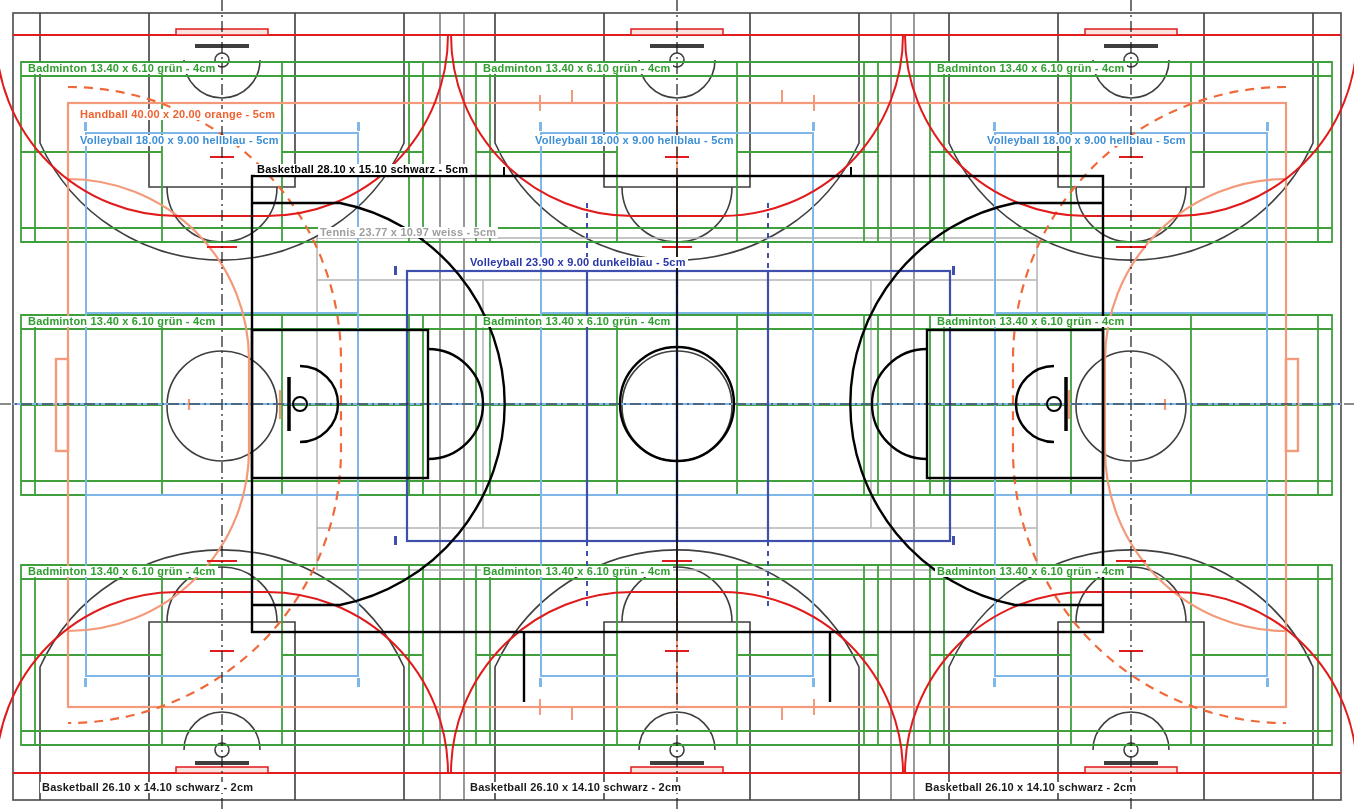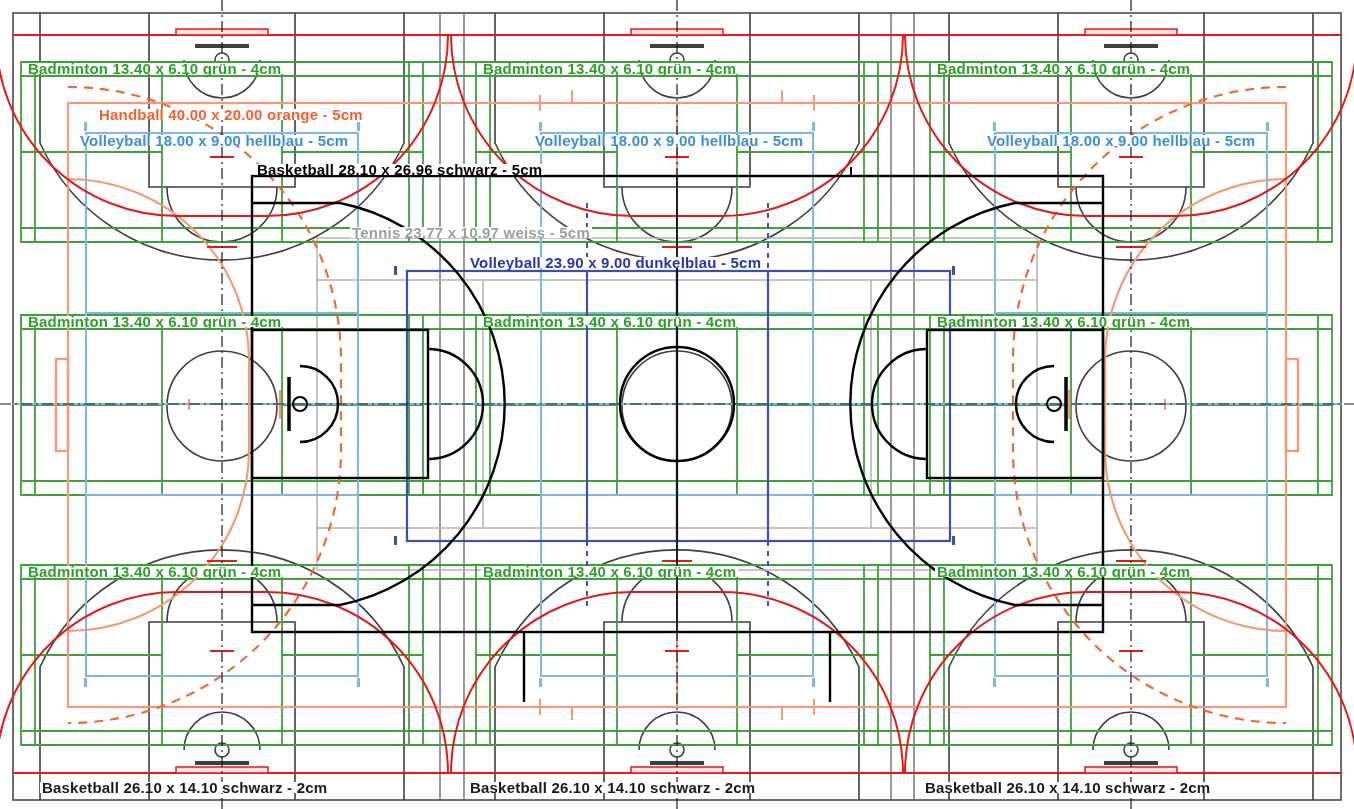--- a/index.html
+++ b/index.html
@@ -6,21 +6,21 @@
   .stage{
     position:relative;
     width:1354px;height:809px;
     background:#ffffff;
     overflow:hidden;
     font-family:"Liberation Sans", sans-serif;
   }
   .stage svg{position:absolute;left:0;top:0;}
   .lbl{
     position:absolute;
-    font-size:15px;
+    font-size:11px;
     font-weight:bold;
     line-height:11px;
     background:#ffffff;
     padding:0 2px;
     white-space:nowrap;
     letter-spacing:.2px;
   }
 </style>
 </head>
 <body>
@@ -225,29 +225,29 @@
 <div class="lbl" style="left: 26px; top: 63px; color: rgb(47, 158, 47);">Badminton 13.40 x 6.10 grün - 4cm</div>
 <div class="lbl" style="left: 481px; top: 63px; color: rgb(47, 158, 47);">Badminton 13.40 x 6.10 grün - 4cm</div>
 <div class="lbl" style="left: 935px; top: 63px; color: rgb(47, 158, 47);">Badminton 13.40 x 6.10 grün - 4cm</div>
 <div class="lbl" style="left: 26px; top: 316px; color: rgb(47, 158, 47);">Badminton 13.40 x 6.10 grün - 4cm</div>
 <div class="lbl" style="left: 481px; top: 316px; color: rgb(47, 158, 47);">Badminton 13.40 x 6.10 grün - 4cm</div>
 <div class="lbl" style="left: 935px; top: 316px; color: rgb(47, 158, 47);">Badminton 13.40 x 6.10 grün - 4cm</div>
 <div class="lbl" style="left: 26px; top: 566px; color: rgb(47, 158, 47);">Badminton 13.40 x 6.10 grün - 4cm</div>
 <div class="lbl" style="left: 481px; top: 566px; color: rgb(47, 158, 47);">Badminton 13.40 x 6.10 grün - 4cm</div>
 <div class="lbl" style="left: 935px; top: 566px; color: rgb(47, 158, 47);">Badminton 13.40 x 6.10 grün - 4cm</div>
 
-<div class="lbl" style="left: 78px; top: 109px; color: rgb(239, 98, 48); margin-left: 19px;">Handball 40.00 x 20.00 orange - 5cm</div>
+<div class="lbl" style="left: 78px; top: 109px; color: rgb(239, 98, 48);">Handball 40.00 x 20.00 orange - 5cm</div>
 
 <div class="lbl" style="left: 78px; top: 135px; color: rgb(60, 143, 214);">Volleyball 18.00 x 9.00 hellblau - 5cm</div>
 <div class="lbl" style="left: 533px; top: 135px; color: rgb(60, 143, 214);">Volleyball 18.00 x 9.00 hellblau - 5cm</div>
 <div class="lbl" style="left: 985px; top: 135px; color: rgb(60, 143, 214);">Volleyball 18.00 x 9.00 hellblau - 5cm</div>
 
-<div class="lbl" style="left: 255px; top: 164px; color: rgb(0, 0, 0);">Basketball 28.10 x 26.96 schwarz - 5cm</div>
-
-<div class="lbl" style="left: 318px; top: 227px; color: rgb(158, 158, 158); margin-left: 32px;">Tennis 23.77 x 10.97 weiss - 5cm</div>
+<div class="lbl" style="left: 255px; top: 164px; color: rgb(0, 0, 0);">Basketball 28.10 x 15.10 schwarz - 5cm</div>
+
+<div class="lbl" style="left: 318px; top: 227px; color: rgb(158, 158, 158);">Tennis 23.77 x 10.97 weiss - 5cm</div>
 
 <div class="lbl" style="left: 468px; top: 257px; color: rgb(39, 54, 168);">Volleyball 23.90 x 9.00 dunkelblau - 5cm</div>
 
 <div class="lbl" style="left: 40px; top: 782px; color: rgb(26, 26, 26);">Basketball 26.10 x 14.10 schwarz - 2cm</div>
 <div class="lbl" style="left: 468px; top: 782px; color: rgb(26, 26, 26);">Basketball 26.10 x 14.10 schwarz - 2cm</div>
 <div class="lbl" style="left: 923px; top: 782px; color: rgb(26, 26, 26);">Basketball 26.10 x 14.10 schwarz - 2cm</div>
 
 </div>
 
 </body></html>

